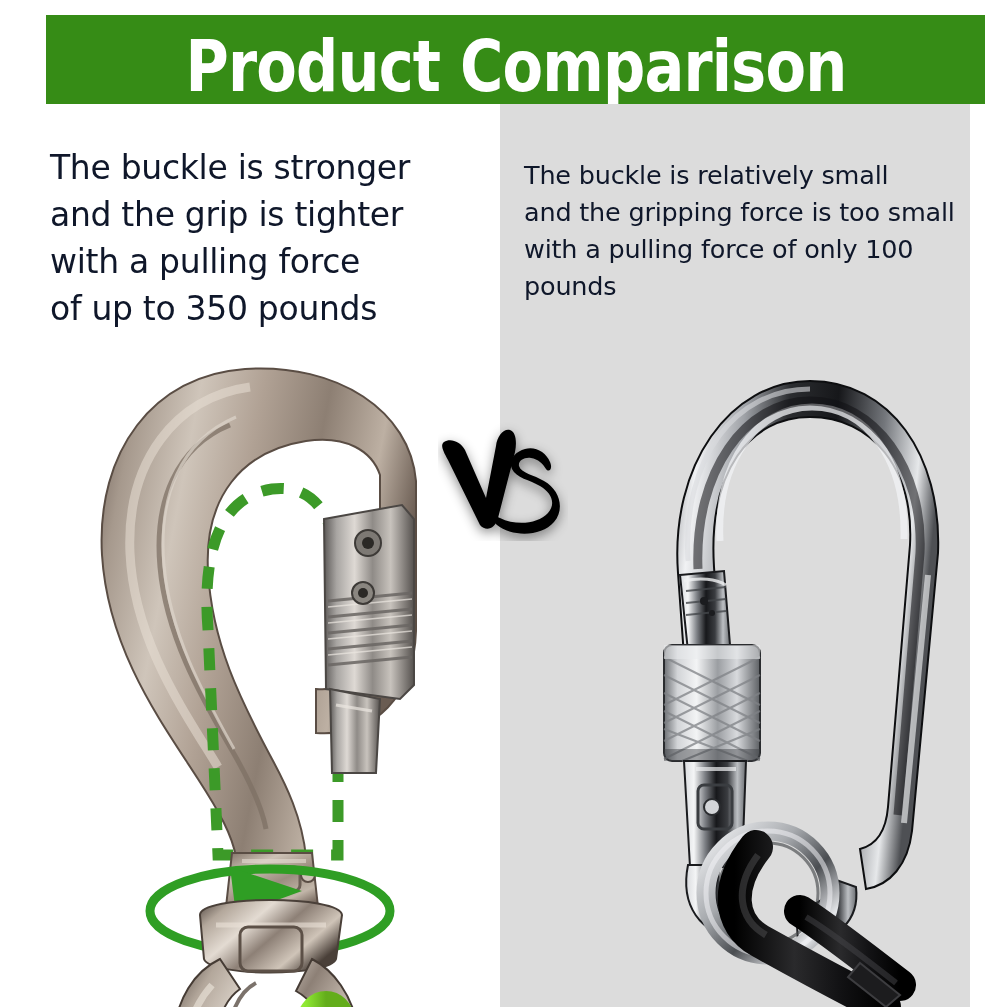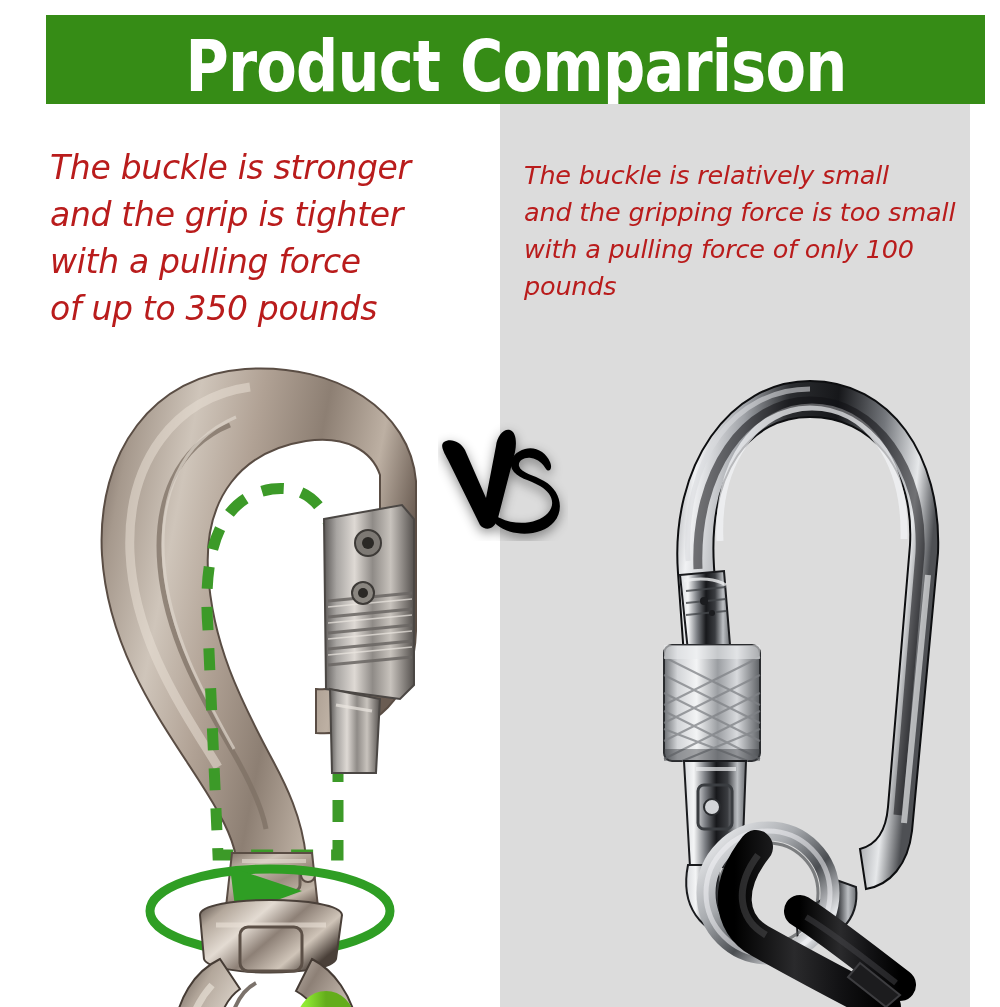--- a/index.html
+++ b/index.html
@@ -58,24 +58,23 @@
     left: 0px;
     top: 104px;
     width: 500px;
     height: 903px;
     background: #ffffff;
   }
 
   
   .desc-text {
     position: absolute;
-    color: #b91c1c;
+    color: #0f172a;
     font-family: "DejaVu Sans", sans-serif;
     white-space: pre-line;
-    font-style: italic;
   }
   #left-description {
     left: 50px;
     top: 144px;
     width: 420px;
     font-size: 33px;
     line-height: 47px;
     letter-spacing: -0.3px;
   }
   #right-description {

